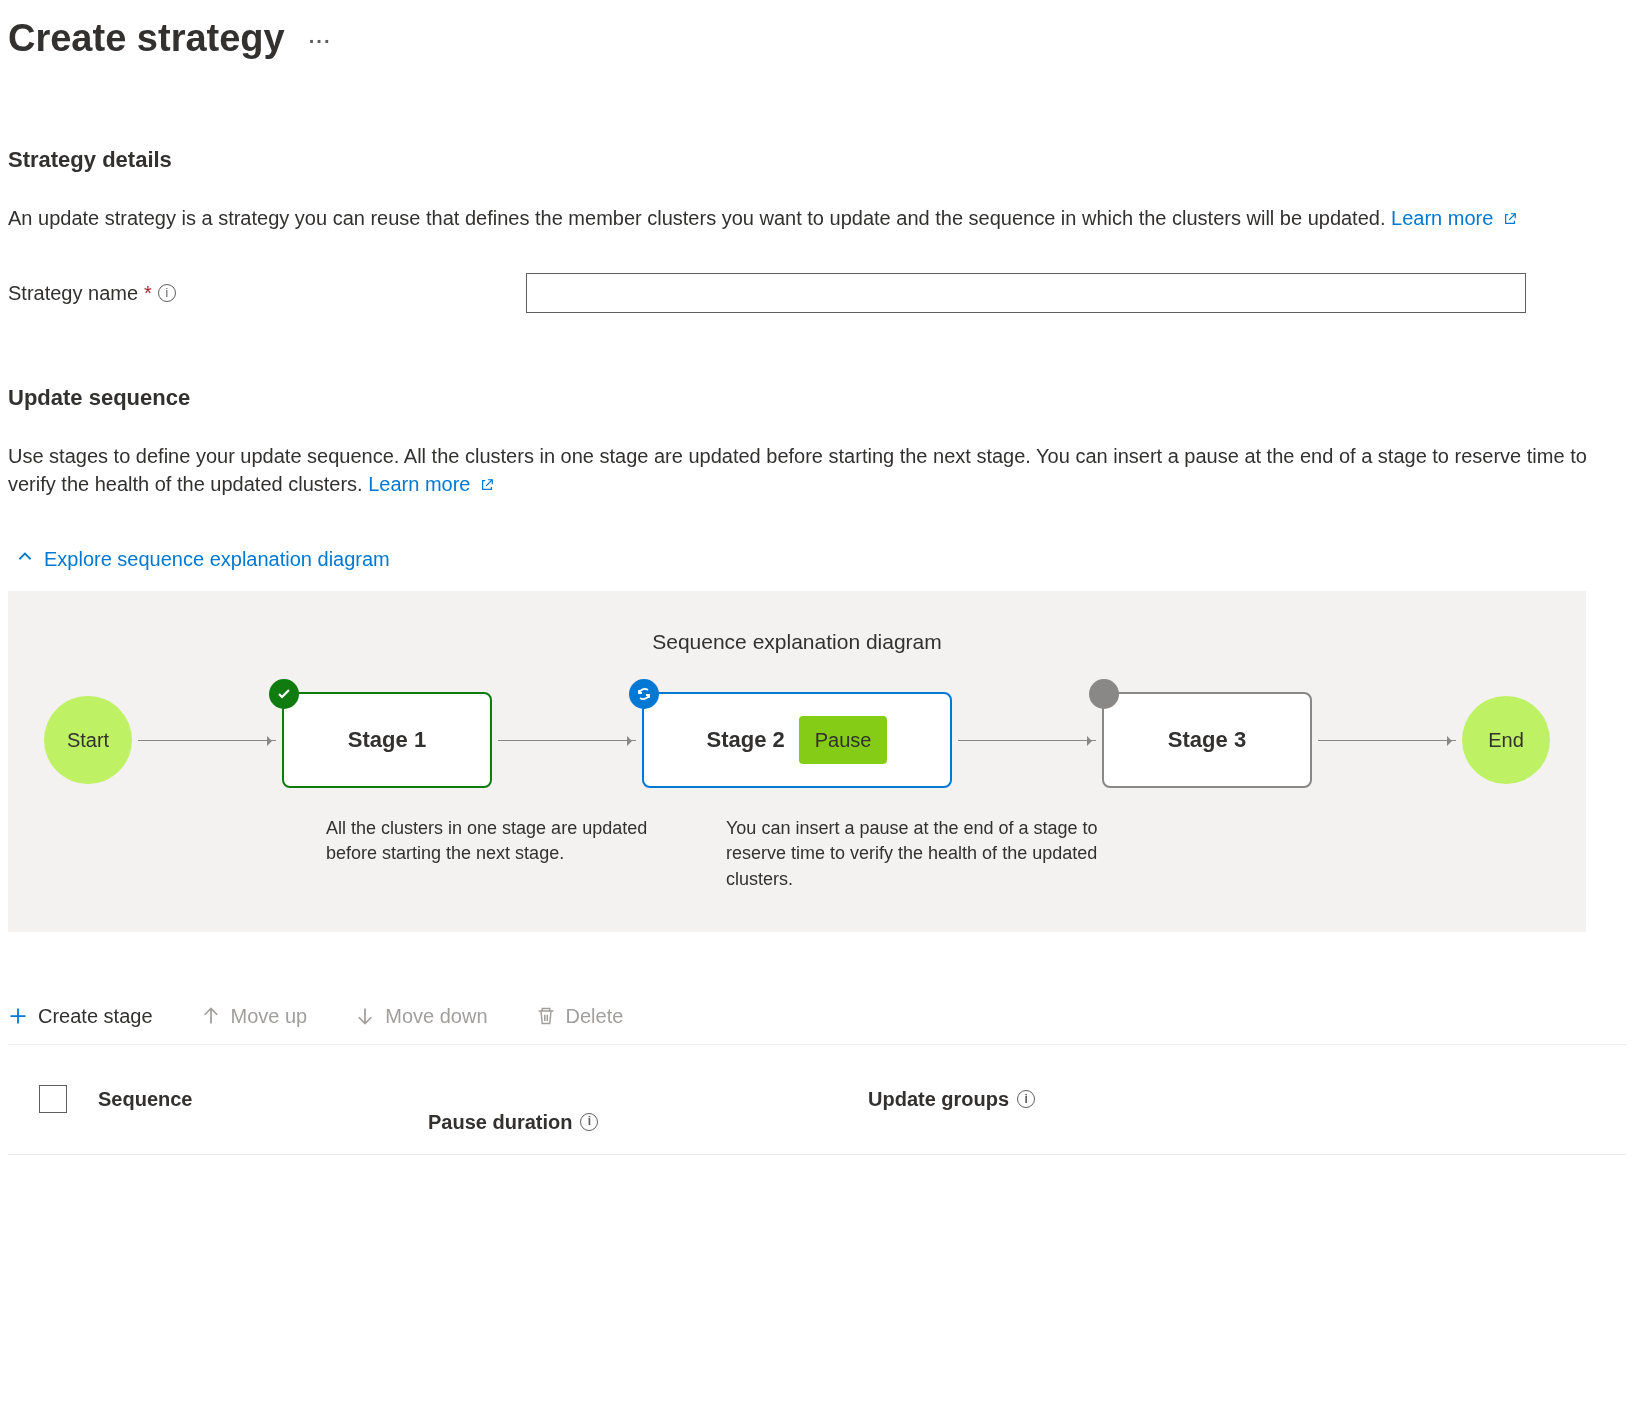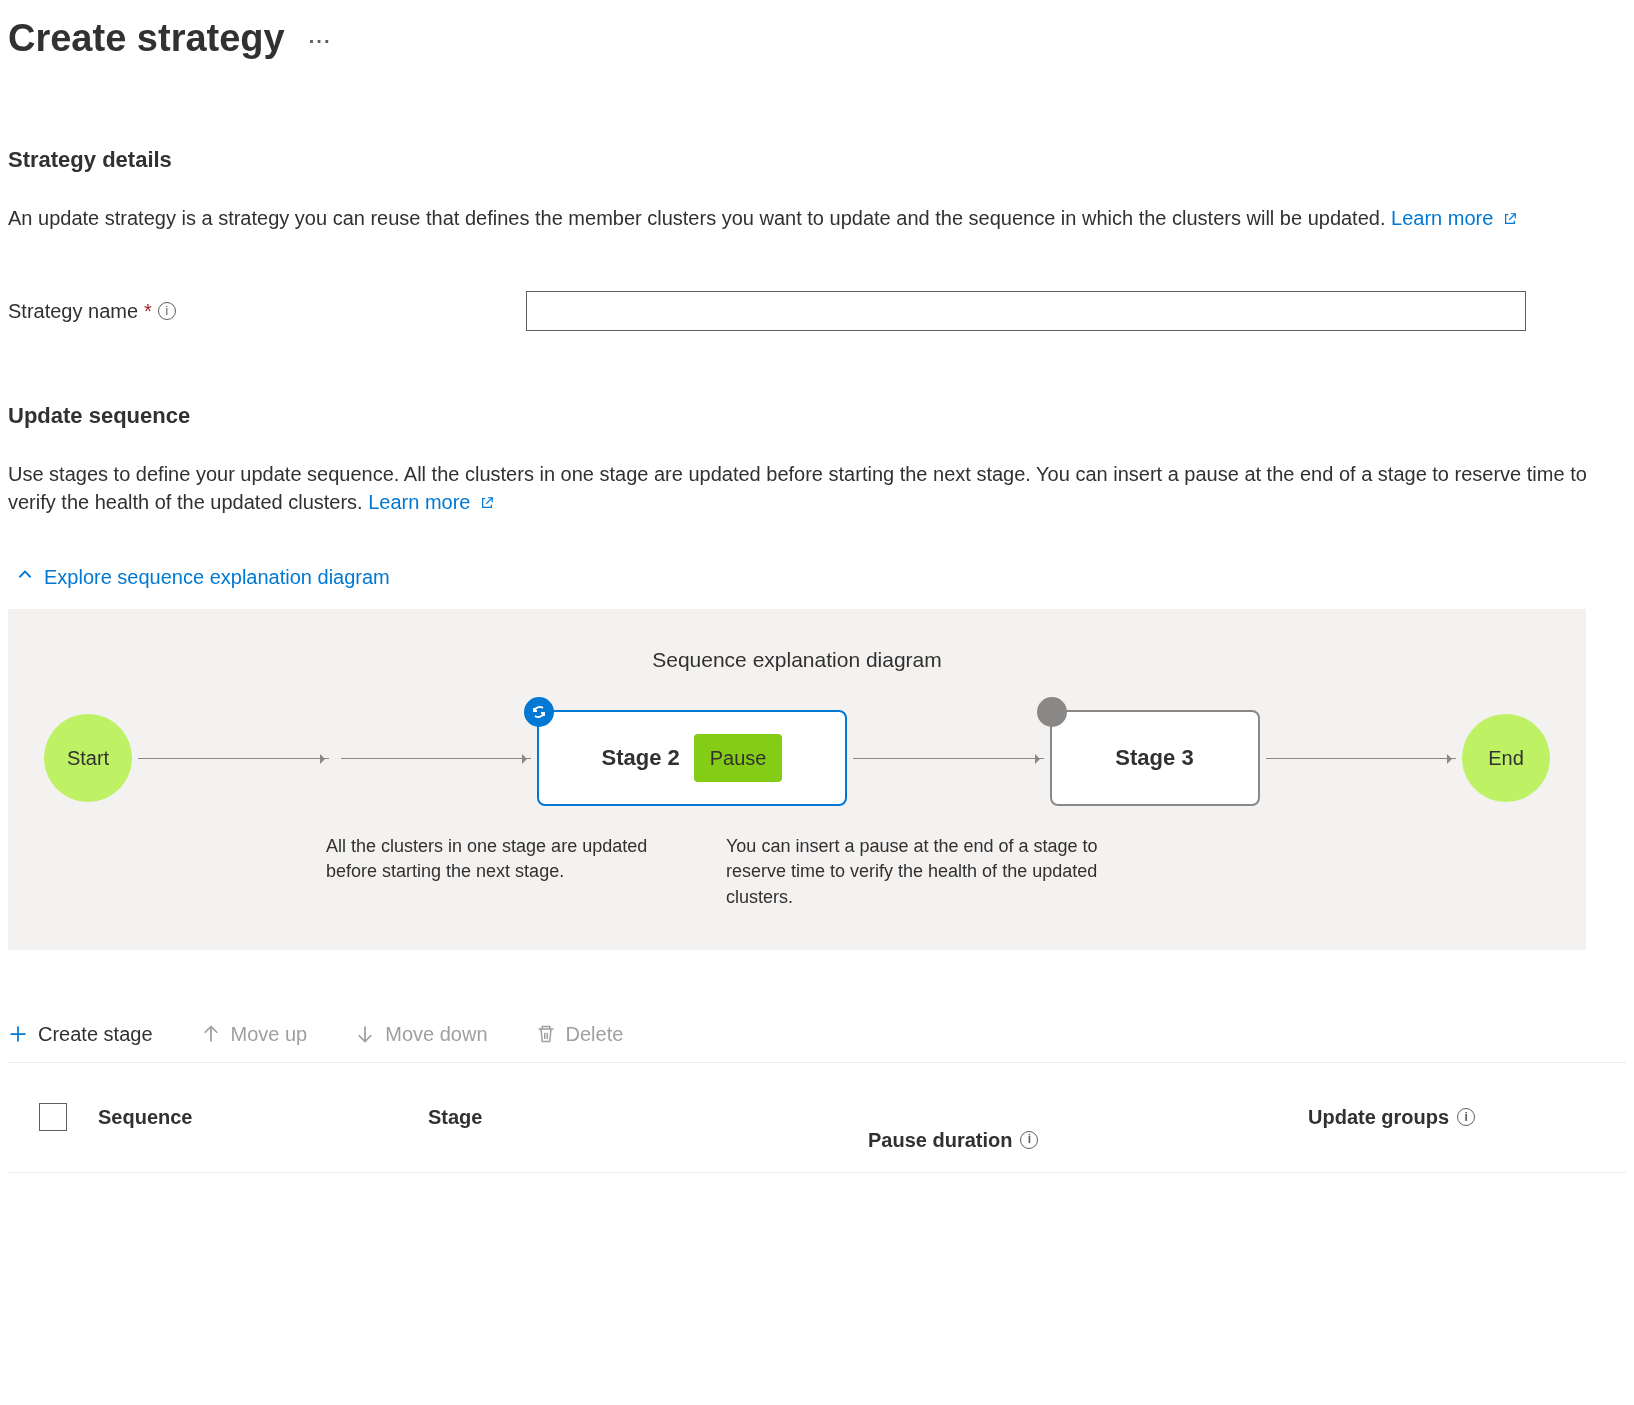--- a/index.html
+++ b/index.html
@@ -46,21 +46,21 @@
   .ext-icon {
     display: inline-block;
     vertical-align: -1px;
     margin-left: 4px;
   }
   .ext-icon svg { width: 14px; height: 14px; }
   .field-row {
     display: flex;
     align-items: center;
     gap: 8px;
-    margin-top: 58px;
+    margin-top: 40px;
   }
   .field-label {
     width: 510px;
     font-size: 20px;
     display: flex;
     align-items: center;
     gap: 6px;
   }
   .req { color: #a4262c; }
   .info-icon {
@@ -290,20 +290,28 @@
   <span>Explore sequence explanation diagram</span>
 </div>
 
 <div class="diagram-panel">
   <div class="diagram-title">Sequence explanation diagram</div>
 
   <div class="flow">
     <div class="circle">Start</div>
     <div class="arrow"></div>
 
+    <div class="stage-box green">
+      <div class="badge green">
+        <svg viewBox="0 0 16 16" fill="none" stroke="#fff" stroke-width="2.2">
+            <path d="M3 8l3 3 7-7"></path>
+          </svg>
+      </div>
+      <span class="stage-label">Stage 1</span>
+    </div>
     <div class="arrow"></div>
 
     <div class="stage-box blue">
       <div class="badge blue">
         <svg viewBox="0 0 16 16" fill="none" stroke="#fff" stroke-width="1.8">
           <path d="M12 4a6 6 0 00-9 3"></path>
             <path d="M4 12a6 6 0 009-3"></path>
           <path d="M3 4v3h3"></path>
             <path d="M13 12V9h-3"></path>
         </svg>
@@ -361,21 +369,20 @@
     </span>
     <span>Delete</span>
   </span>
 </div>
 
 <div class="thead">
   <div class="th-check">
     <div class="chk"></div>
   </div>
   <div class="th-seq">Sequence</div>
-  <div class="th-stage">Stage</div>
   <div class="th-pause">
     <span>Pause duration</span>
     <span class="info-icon">i</span>
   </div>
   <div class="th-groups">
     <span>Update groups</span>
     <span class="info-icon">i</span>
   </div>
 </div>
 

